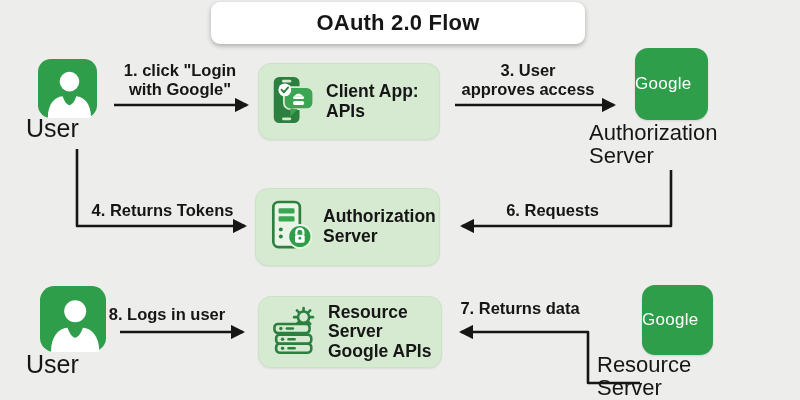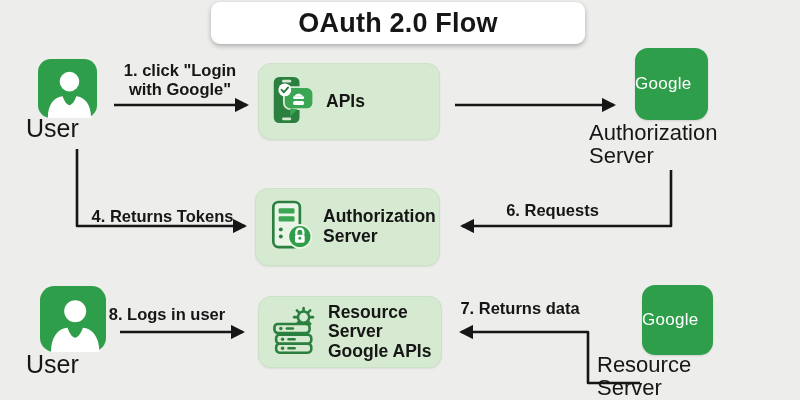--- a/index.html
+++ b/index.html
@@ -6,21 +6,21 @@
   .stage {
     position:relative; width:800px; height:400px; background:#edeeeb;
     font-family:"Liberation Sans", sans-serif; color:#161616; overflow:hidden;
   }
   .connectors { position:absolute; left:0; top:0; pointer-events:none; }
 
   .title-box {
     position:absolute; left:211px; top:2px; width:374px; height:42px;
     background:#ffffff; border-radius:9px; box-shadow:0 2px 5px rgba(0,0,0,0.28);
     display:flex; align-items:center; justify-content:center;
-    font-size:27px; font-weight:700; letter-spacing:0.2px;
+    font-size:22px; font-weight:700; letter-spacing:0.2px;
   }
 
   .icon-sq { position:absolute; }
   .icon-sq svg { display:block; }
 
   .google-sq {
     position:absolute; background:#2f9e4a; border-radius:13px;
     display:flex; align-items:center; justify-content:flex-start;
     color:#ffffff; font-size:17px; font-weight:500; letter-spacing:0.3px;
     box-shadow:0 1px 2px rgba(0,0,0,0.12);
@@ -89,34 +89,39 @@
         <rect x="14" y="12" width="32" height="24" rx="7" fill="#3aa552" stroke="#d6ead1" stroke-width="2"></rect>
         <path d="M21 35 L21 44 L29 36 Z" fill="#3aa552"></path>
         <path d="M25 22 q5 -6 10 0 Z" fill="#ffffff"></path>
         <rect x="24" y="22" width="12" height="3" rx="1.5" fill="#ffffff"></rect>
         <rect x="24" y="27" width="12" height="4.5" rx="2" fill="#ffffff"></rect>
         <circle cx="15" cy="15" r="7" fill="#ffffff"></circle>
         <path d="M11.5 15 L14 17.5 L18.5 12.5" stroke="#2b7f3f" stroke-width="2.2" fill="none" stroke-linecap="round" stroke-linejoin="round"></path>
       </svg>
     </span>
     <span class="btext">
+      <div>Client App:</div>
       <div>APIs</div>
     </span>
   </div>
 
+  <div class="edge-label" style="left:438px; top:61px; width:180px;">
+    <div>3. User</div>
+    <div>approves access</div>
+  </div>
 
   <div class="google-sq" style="left:635px; top:48px; width:73px; height:72px;">
     <span>Google</span>
   </div>
   <div class="node-label" style="left:589px; top:121px; width:166px; font-size:22px;">
     <div>Authorization</div>
     <div>Server</div>
   </div>
 
-  <div class="edge-label" style="left:75px; top:207px; width:175px;">4. Returns Tokens</div>
+  <div class="edge-label" style="left:75px; top:201px; width:175px;">4. Returns Tokens</div>
 
   <div class="box" style="left:255px; top:188px; width:185px; height:78px;">
     <span class="bicon">
       <svg width="46" height="52" viewBox="0 0 52 56">
         <rect x="6" y="2" width="30" height="51" rx="6" fill="#eaf4e6" stroke="#2b7f3f" stroke-width="3"></rect>
         <rect x="12" y="9" width="18" height="6" rx="1.5" fill="#3aa552"></rect>
         <rect x="12" y="18" width="18" height="6" rx="1.5" fill="#3aa552"></rect>
         <circle cx="14.5" cy="33" r="2.2" fill="#2b7f3f"></circle>
         <circle cx="14.5" cy="41" r="2.2" fill="#2b7f3f"></circle>
         <circle cx="36" cy="41" r="13" fill="#2f9e4a" stroke="#eaf4e6" stroke-width="2"></circle>

